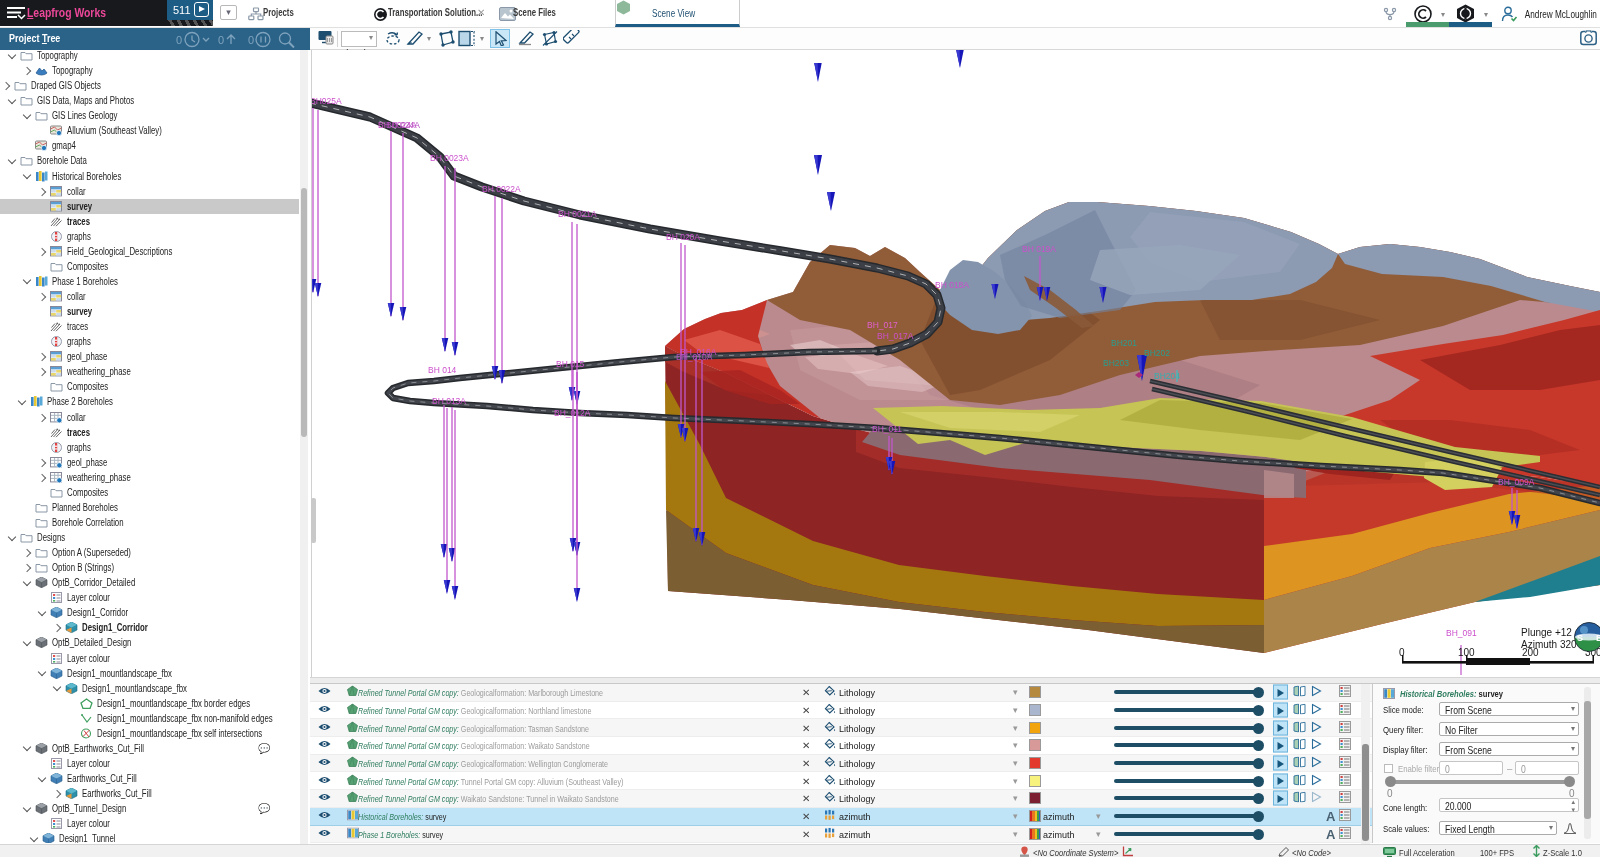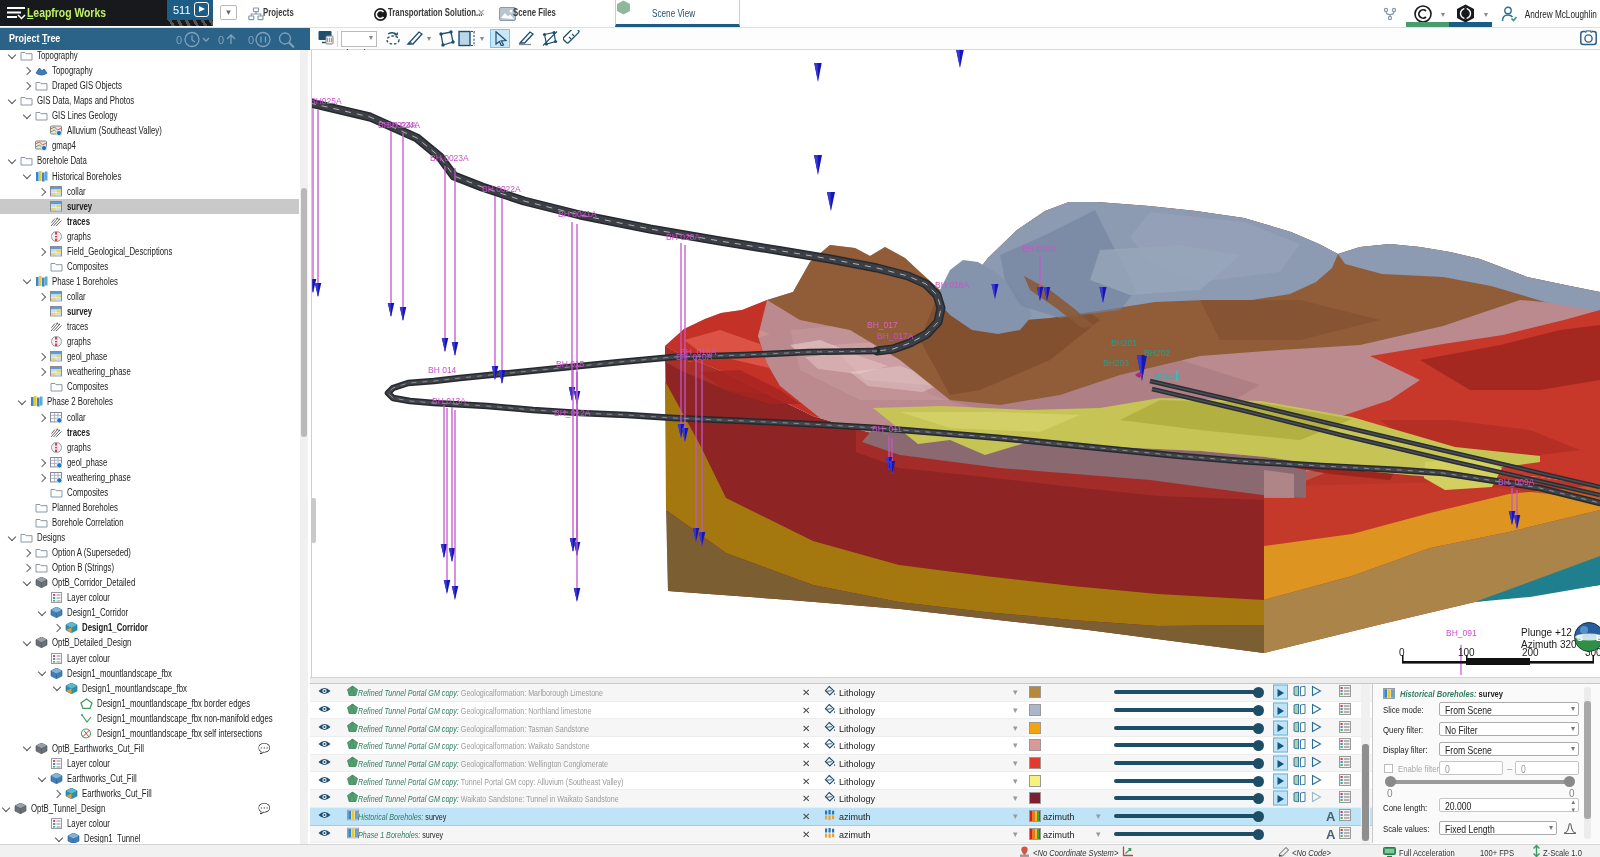--- a/index.html
+++ b/index.html
@@ -1,17 +1,17 @@
 <!DOCTYPE html>
 <html><head><meta charset="utf-8"><style>
 * { margin:0; padding:0; box-sizing:border-box; }
 html,body { width:1600px; height:857px; overflow:hidden; font-family:"Liberation Sans",sans-serif; background:#fff; }
 
 #topbar { position:absolute; left:0; top:0; width:1600px; height:28px; background:#fff; border-bottom:1px solid #e0e0e0; }
-#logo { position:absolute; left:0; top:0; width:167px; height:26px; background:#17191d; color:#bef264; }
+#logo { position:absolute; left:0; top:0; width:167px; height:26px; background:#17191d; color:#ec4899; }
 #logo .txt { position:absolute; left:27px; top:5px; font-size:13px; font-weight:bold; transform:scaleX(0.8); transform-origin:0 50%; white-space:nowrap; }
 #logo .txt u { text-decoration:underline; }
 #burger { position:absolute; left:6px; top:6px; width:20px; height:14px; }
 #v708 { position:absolute; left:167px; top:0; width:46px; height:20px; background:#1d5c84; color:#fff; font-size:11px; }
 #v708 span { position:absolute; left:6px; top:4px; }
 #v708 .pb { position:absolute; right:4px; top:2px; width:15px; height:15px; border:1.5px solid #fff; border-radius:3px; }
 #v708 .pb:after { content:""; position:absolute; left:4px; top:2.5px; border-left:6px solid #fff; border-top:3.5px solid transparent; border-bottom:3.5px solid transparent; }
 #stripes { position:absolute; left:167px; top:20px; width:46px; height:6px; background:repeating-linear-gradient(60deg,#17191d 0 4px,#555 4px 7px); }
 #chevbtn { position:absolute; left:220px; top:5px; width:17px; height:15px; border:1px solid #b8b8b8; border-radius:2px; color:#667; font-size:9px; text-align:center; line-height:13px; }
 .tab { position:absolute; top:0; height:27px; font-size:10px; font-weight:bold; color:#3a3a3a; }
@@ -203,21 +203,21 @@
       </div>
 <div class="r" style="padding-left:21px">
         <span class="cr"></span>
         <span class="ic">
           <svg width="13" height="11" viewBox="0 0 13 11">
             <path d="M1 8 L4.5 3 L7 6 L9 4 L12 8 q-2 2 -5.5 2 T1 8z" fill="#3a7dbf" stroke="#2a5d93" stroke-width="0.8"></path>
           </svg>
         </span>
         <span class="tt">Topography</span>
       </div>
-<div class="r" style="padding-left:21px">
+<div class="r" style="">
         <span class="cr"></span>
         <span class="ic">
           <svg width="13" height="11" viewBox="0 0 13 11">
             <path d="M1 2.5 h4 l1 1.2 h6 v6.3 h-11 z" fill="#fff" stroke="#8a97a5" stroke-width="1"></path>
           </svg>
         </span>
         <span class="tt">Draped GIS Objects</span>
       </div>
 <div class="r" style="padding-left:6px">
         <span class="cv"></span>
@@ -736,21 +736,21 @@
         <span class="cr"></span>
         <span class="ic">
           <svg width="13" height="11" viewBox="0 0 13 11">
             <path d="M6.5 0 L12 2.8 V8 L6.5 10.8 L1 8 V2.8z" fill="#2e8fa8" stroke="#1d6d84" stroke-width="0.6"></path>
             <path d="M6.5 0 L12 2.8 L6.5 5.6 L1 2.8z" fill="#5cb8cc"></path>
             <path d="M1 8 L6.5 5.6 V10.8z" fill="#e8983a"></path>
           </svg>
         </span>
         <span class="tt">Earthworks_Cut_Fill</span>
       </div>
-<div class="r" style="">
+<div class="r" style="padding-left:21px">
         <span class="cv"></span>
         <span class="ic">
           <svg width="13" height="11" viewBox="0 0 13 11">
             <path d="M6.5 0 L12 2.8 V8 L6.5 10.8 L1 8 V2.8z" fill="#6a7076" stroke="#4a5056" stroke-width="0.6"></path>
             <path d="M6.5 0 L12 2.8 L6.5 5.6 L1 2.8z" fill="#9aa0a6"></path>
             <path d="M6.5 5.6 V10.8 M1 2.8 L6.5 5.6 M12 2.8 L6.5 5.6" stroke="#4a5056" stroke-width="0.5"></path>
           </svg>
         </span>
         <span class="tt">OptB_Tunnel_Design</span>
         <span class="cmt">💬</span>
@@ -761,21 +761,21 @@
           <svg width="13" height="11" viewBox="0 0 13 11">
             <rect x="1.5" y="0.5" width="10" height="10" fill="#fff" stroke="#99a"></rect>
             <rect x="3" y="2" width="2.2" height="2" fill="#e05050"></rect>
             <rect x="3" y="5" width="2.2" height="2" fill="#4090d0"></rect>
             <rect x="3" y="8" width="2.2" height="1.6" fill="#50b060"></rect>
             <path d="M6.5 3h4M6.5 6h4M6.5 9h4" stroke="#889"></path>
           </svg>
         </span>
         <span class="tt">Layer colour</span>
       </div>
-<div class="r" style="padding-left:53px">
+<div class="r" style="padding-left:28px">
         <span class="cv"></span>
         <span class="ic">
           <svg width="13" height="11" viewBox="0 0 13 11">
             <path d="M6.5 0 L12 2.8 V8 L6.5 10.8 L1 8 V2.8z" fill="#3f7fb5" stroke="#2a5d8a" stroke-width="0.6"></path>
             <path d="M6.5 0 L12 2.8 L6.5 5.6 L1 2.8z" fill="#7fb3d8"></path>
             <path d="M6.5 5.6 V10.8" stroke="#2a5d8a" stroke-width="0.5"></path>
           </svg>
         </span>
         <span class="tt">Design1_Tunnel</span>
       </div>

